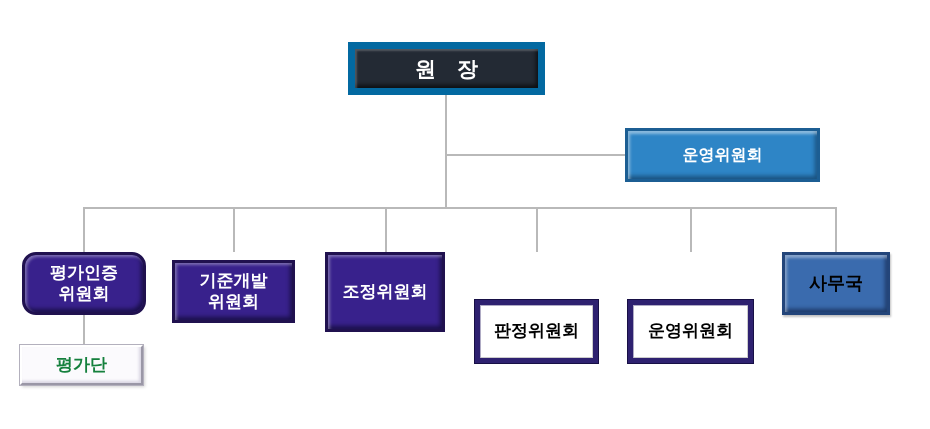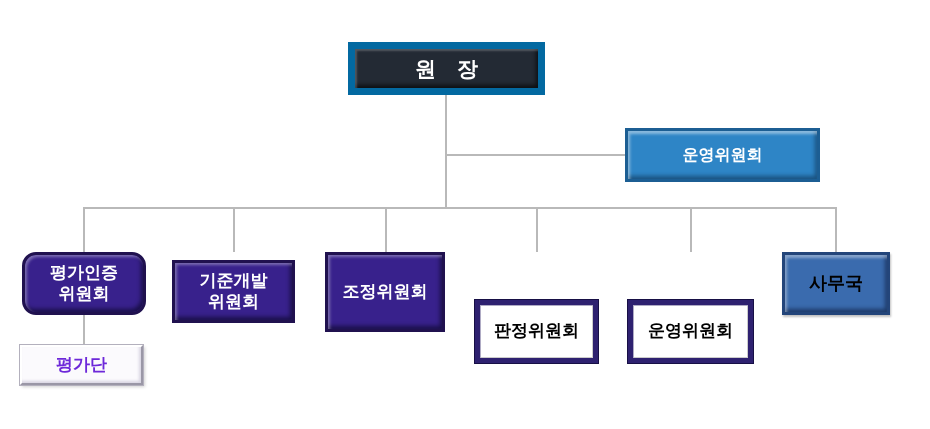--- a/index.html
+++ b/index.html
@@ -82,21 +82,21 @@
   }
   
   .team {
     left: 20px; top: 345px; width: 123px; height: 40px;
     background: #fbfafd;
     border: 2px solid;
     border-color: #ffffff #9a97a6 #9a97a6 #ffffff;
     box-shadow: 0 0 0 1px #b3b0bd,
                 inset -2px -2px 3px #d8d5e2,
                 2px 2px 3px rgba(0,0,0,0.18);
-    color: #6d28d9;
+    color: #15803d;
     font-size: 17px;
   }
   .c1 { left: 22px;  top: 252px; width: 124px; height: 63px; border-radius: 14px; }
   .c2 { left: 172px; top: 260px; width: 123px; height: 63px; }
   .c3 { left: 325px; top: 252px; width: 120px; height: 80px; }
   .c4 { left: 475px; top: 252px; width: 123px; height: 63px; }
   .c5 { left: 628px; top: 252px; width: 125px; height: 63px; }
   .c6 { left: 782px; top: 252px; width: 108px; height: 63px; }
   .label { white-space: pre; }
 </style>

